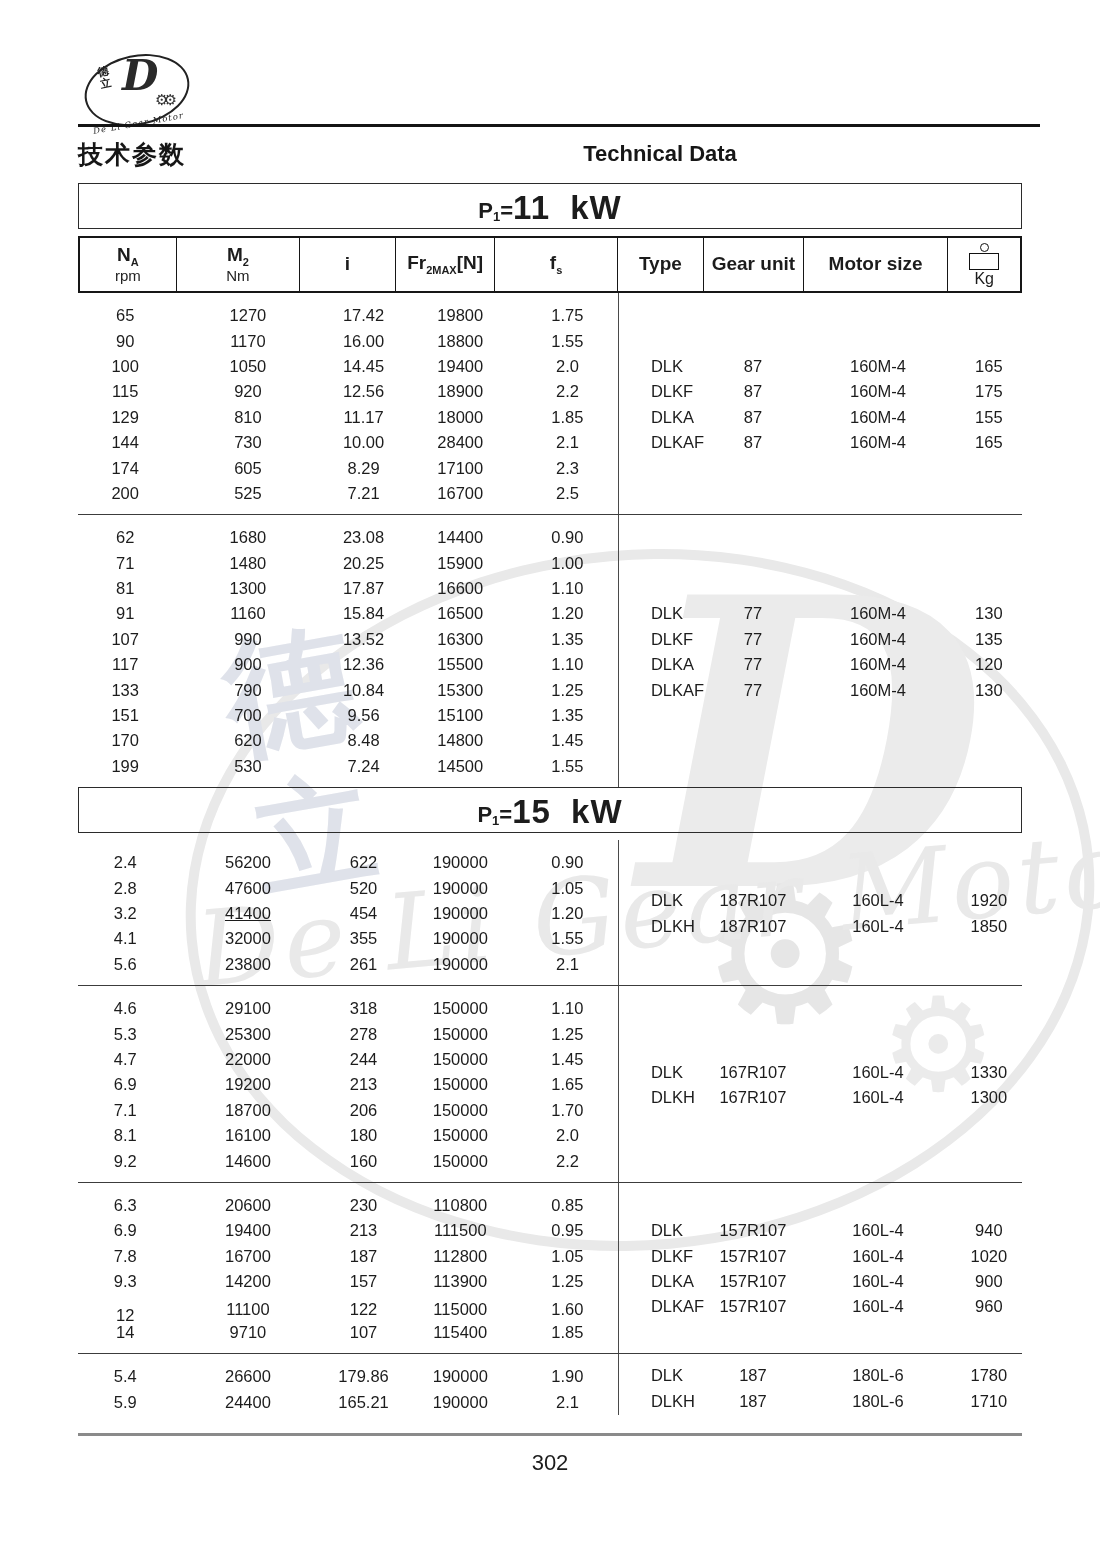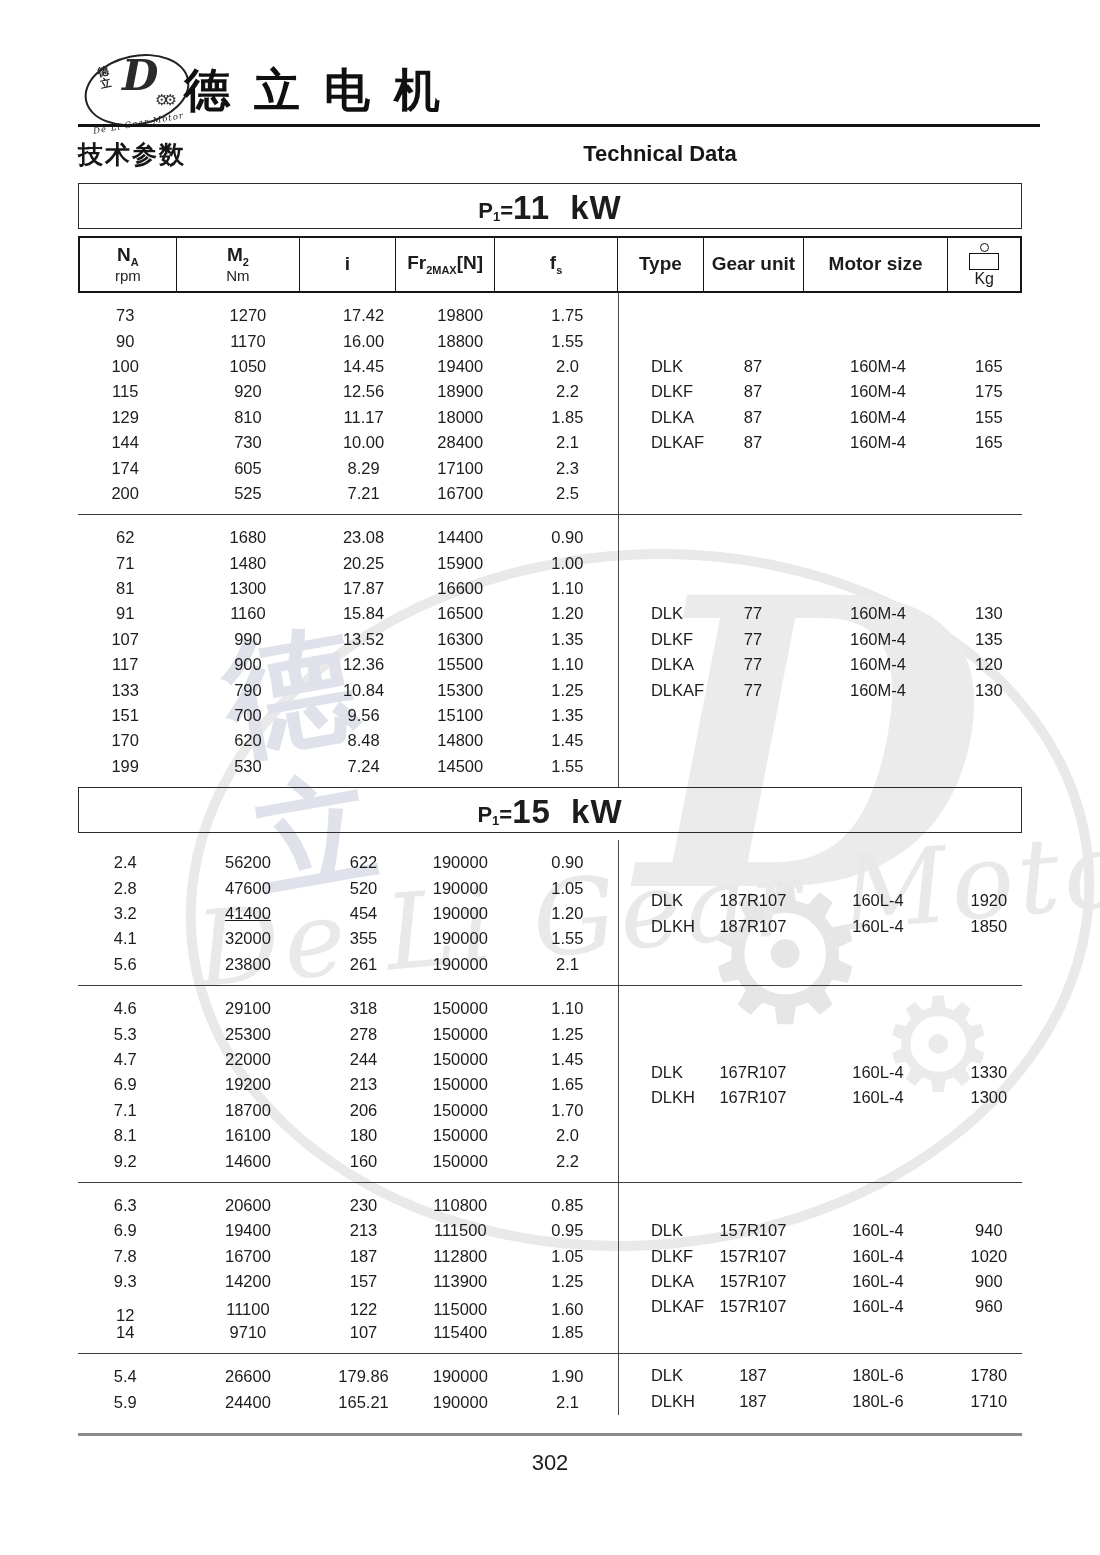--- a/index.html
+++ b/index.html
@@ -100,21 +100,20 @@
     <div class="logo">
       <div class="logo-oval"></div>
       <div class="logo-cn">
         <div>德</div>
         <div>立</div>
       </div>
       <div class="logo-d">D</div>
       <div class="logo-gears">⚙⚙</div>
       <div class="logo-ring">De Li Gear Motor</div>
     </div>
-    <div class="brand-cn">德立电机</div>
     <div class="hdr-rule"></div>
     <div class="sub-cn">技术参数</div>
     <div class="sub-en">Technical Data</div>
   </div>
 
   <div class="table-area" id="tableArea">
       <div class="title-box">
         <span class="tp">P</span>
         <span class="tsub">1</span>
         <span class="teq">=</span>
@@ -151,21 +150,21 @@
           <div class="weight-icon">
             <div class="w-knob"></div>
             <div class="w-body"></div>
           </div>
           <div class="h-kg">Kg</div>
         </div>
       </div>
       <div class="block sep">
         <div class="vline"></div>
         <div class="drow">
-          <div class="cell" style="grid-column: 1;">73</div>
+          <div class="cell" style="grid-column: 1;">65</div>
           <div class="cell" style="grid-column: 2;">1270</div>
           <div class="cell" style="grid-column: 3;">17.42</div>
           <div class="cell" style="grid-column: 4;">19800</div>
           <div class="cell" style="grid-column: 5;">1.75</div>
         </div>
         <div class="drow">
           <div class="cell" style="grid-column: 1;">90</div>
           <div class="cell" style="grid-column: 2;">1170</div>
           <div class="cell" style="grid-column: 3;">16.00</div>
           <div class="cell" style="grid-column: 4;">18800</div>

